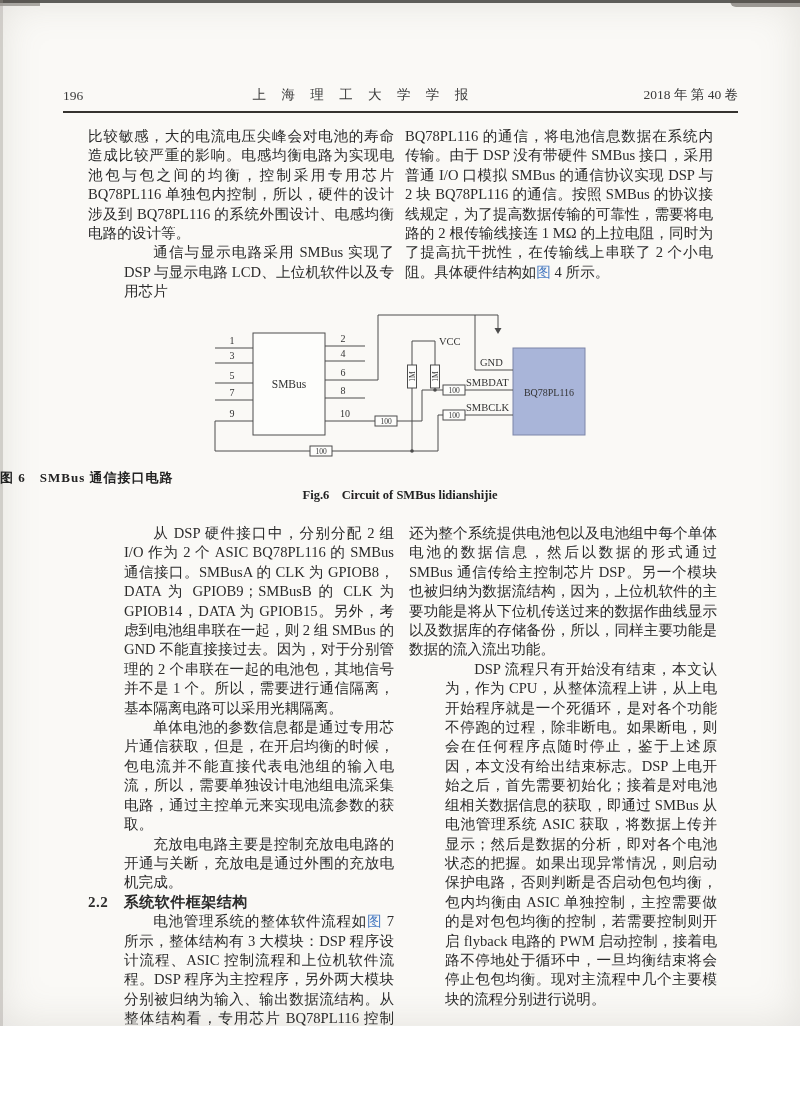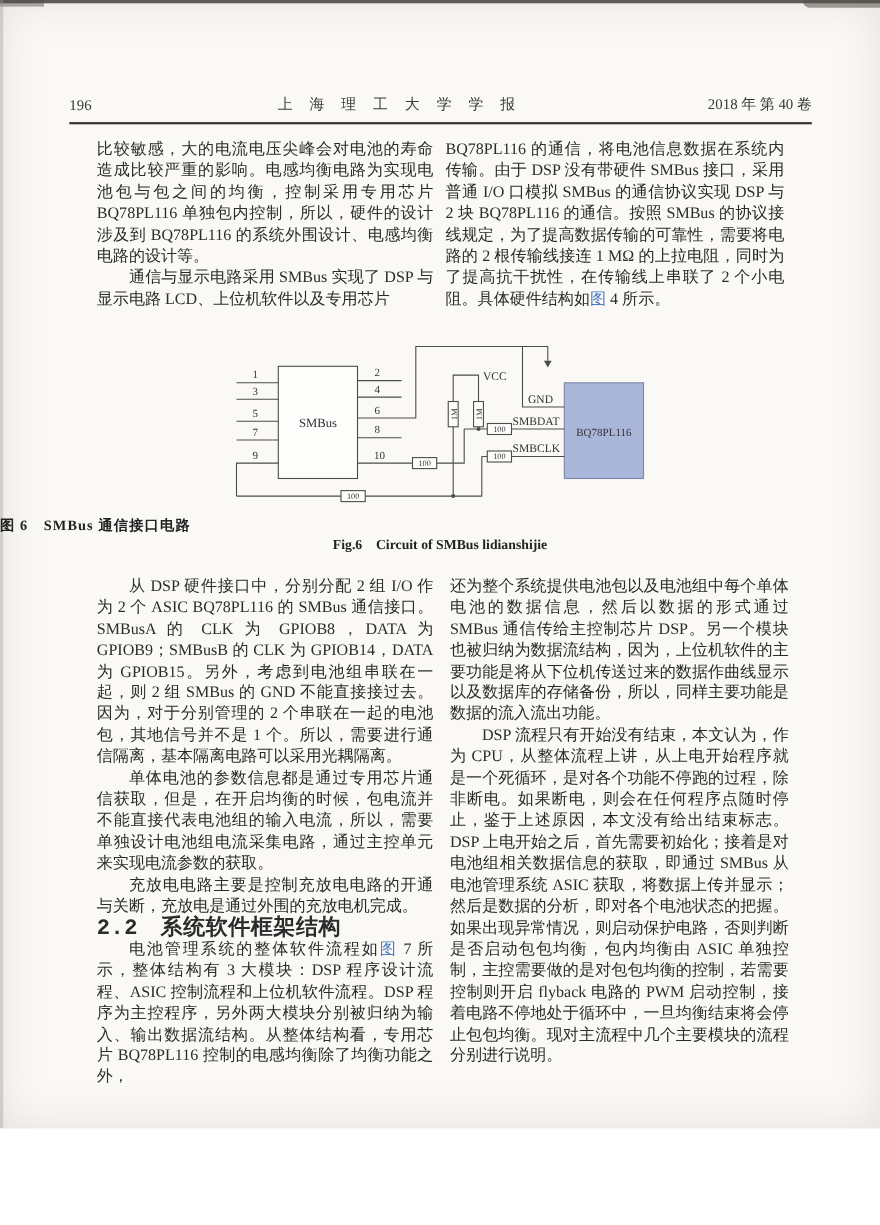--- a/index.html
+++ b/index.html
@@ -24,28 +24,28 @@
     position:absolute;top:86px;left:63px;width:675px;
     display:flex;justify-content:space-between;align-items:flex-end;
     font-size:13.5px;color:#3a3a3a;
     border-bottom:2px solid #35332f;
     padding-bottom:7px;
   }
   .header .journal{letter-spacing:6px;}
 
   .col{position:absolute;width:306px;font-size:14.6px;line-height:19.4px;text-align:justify;text-justify:inter-ideograph;}
   .col p{margin:0;}
-  .col p.indent{text-indent:2em;}
+  .col p.indent{text-indent:2em;margin-left:36px;}
   .left-top{left:88px;top:127px;}
   .right-top{left:405px;top:127px;width:308px;}
   .left-bottom{left:88px;top:524px;}
   .right-bottom{left:409px;top:524px;width:308px;}
   .sec-head{
-    font-family:Liberation Mono, monospace;
-    font-weight:bold;font-size:20px;margin:2px 0 1px 0;letter-spacing:.5px;
+    font-family:Liberation Serif, serif;
+    font-weight:bold;font-size:15px;margin:2px 0 1px 0;letter-spacing:.5px;
   }
   .fig-ref{color:#4a7cc2;text-decoration:none;cursor:pointer;}
 
   .figure-wrap{position:absolute;left:180px;top:303px;width:442px;height:164px;}
   .figure-wrap svg{display:block;}
   .cap-cn{position:absolute;top:469px;left:0;width:800px;text-align:left;font-weight:bold;font-size:13px;color:#222;letter-spacing:1px;}
   .cap-en{position:absolute;top:487px;left:0;width:800px;text-align:center;font-weight:bold;font-size:12.5px;color:#222;}
 
   .footer-left{position:absolute;left:60px;top:1072px;font-size:13px;color:#404040;letter-spacing:2px;
     font-family:"Liberation Sans","DejaVu Sans",sans-serif;}

